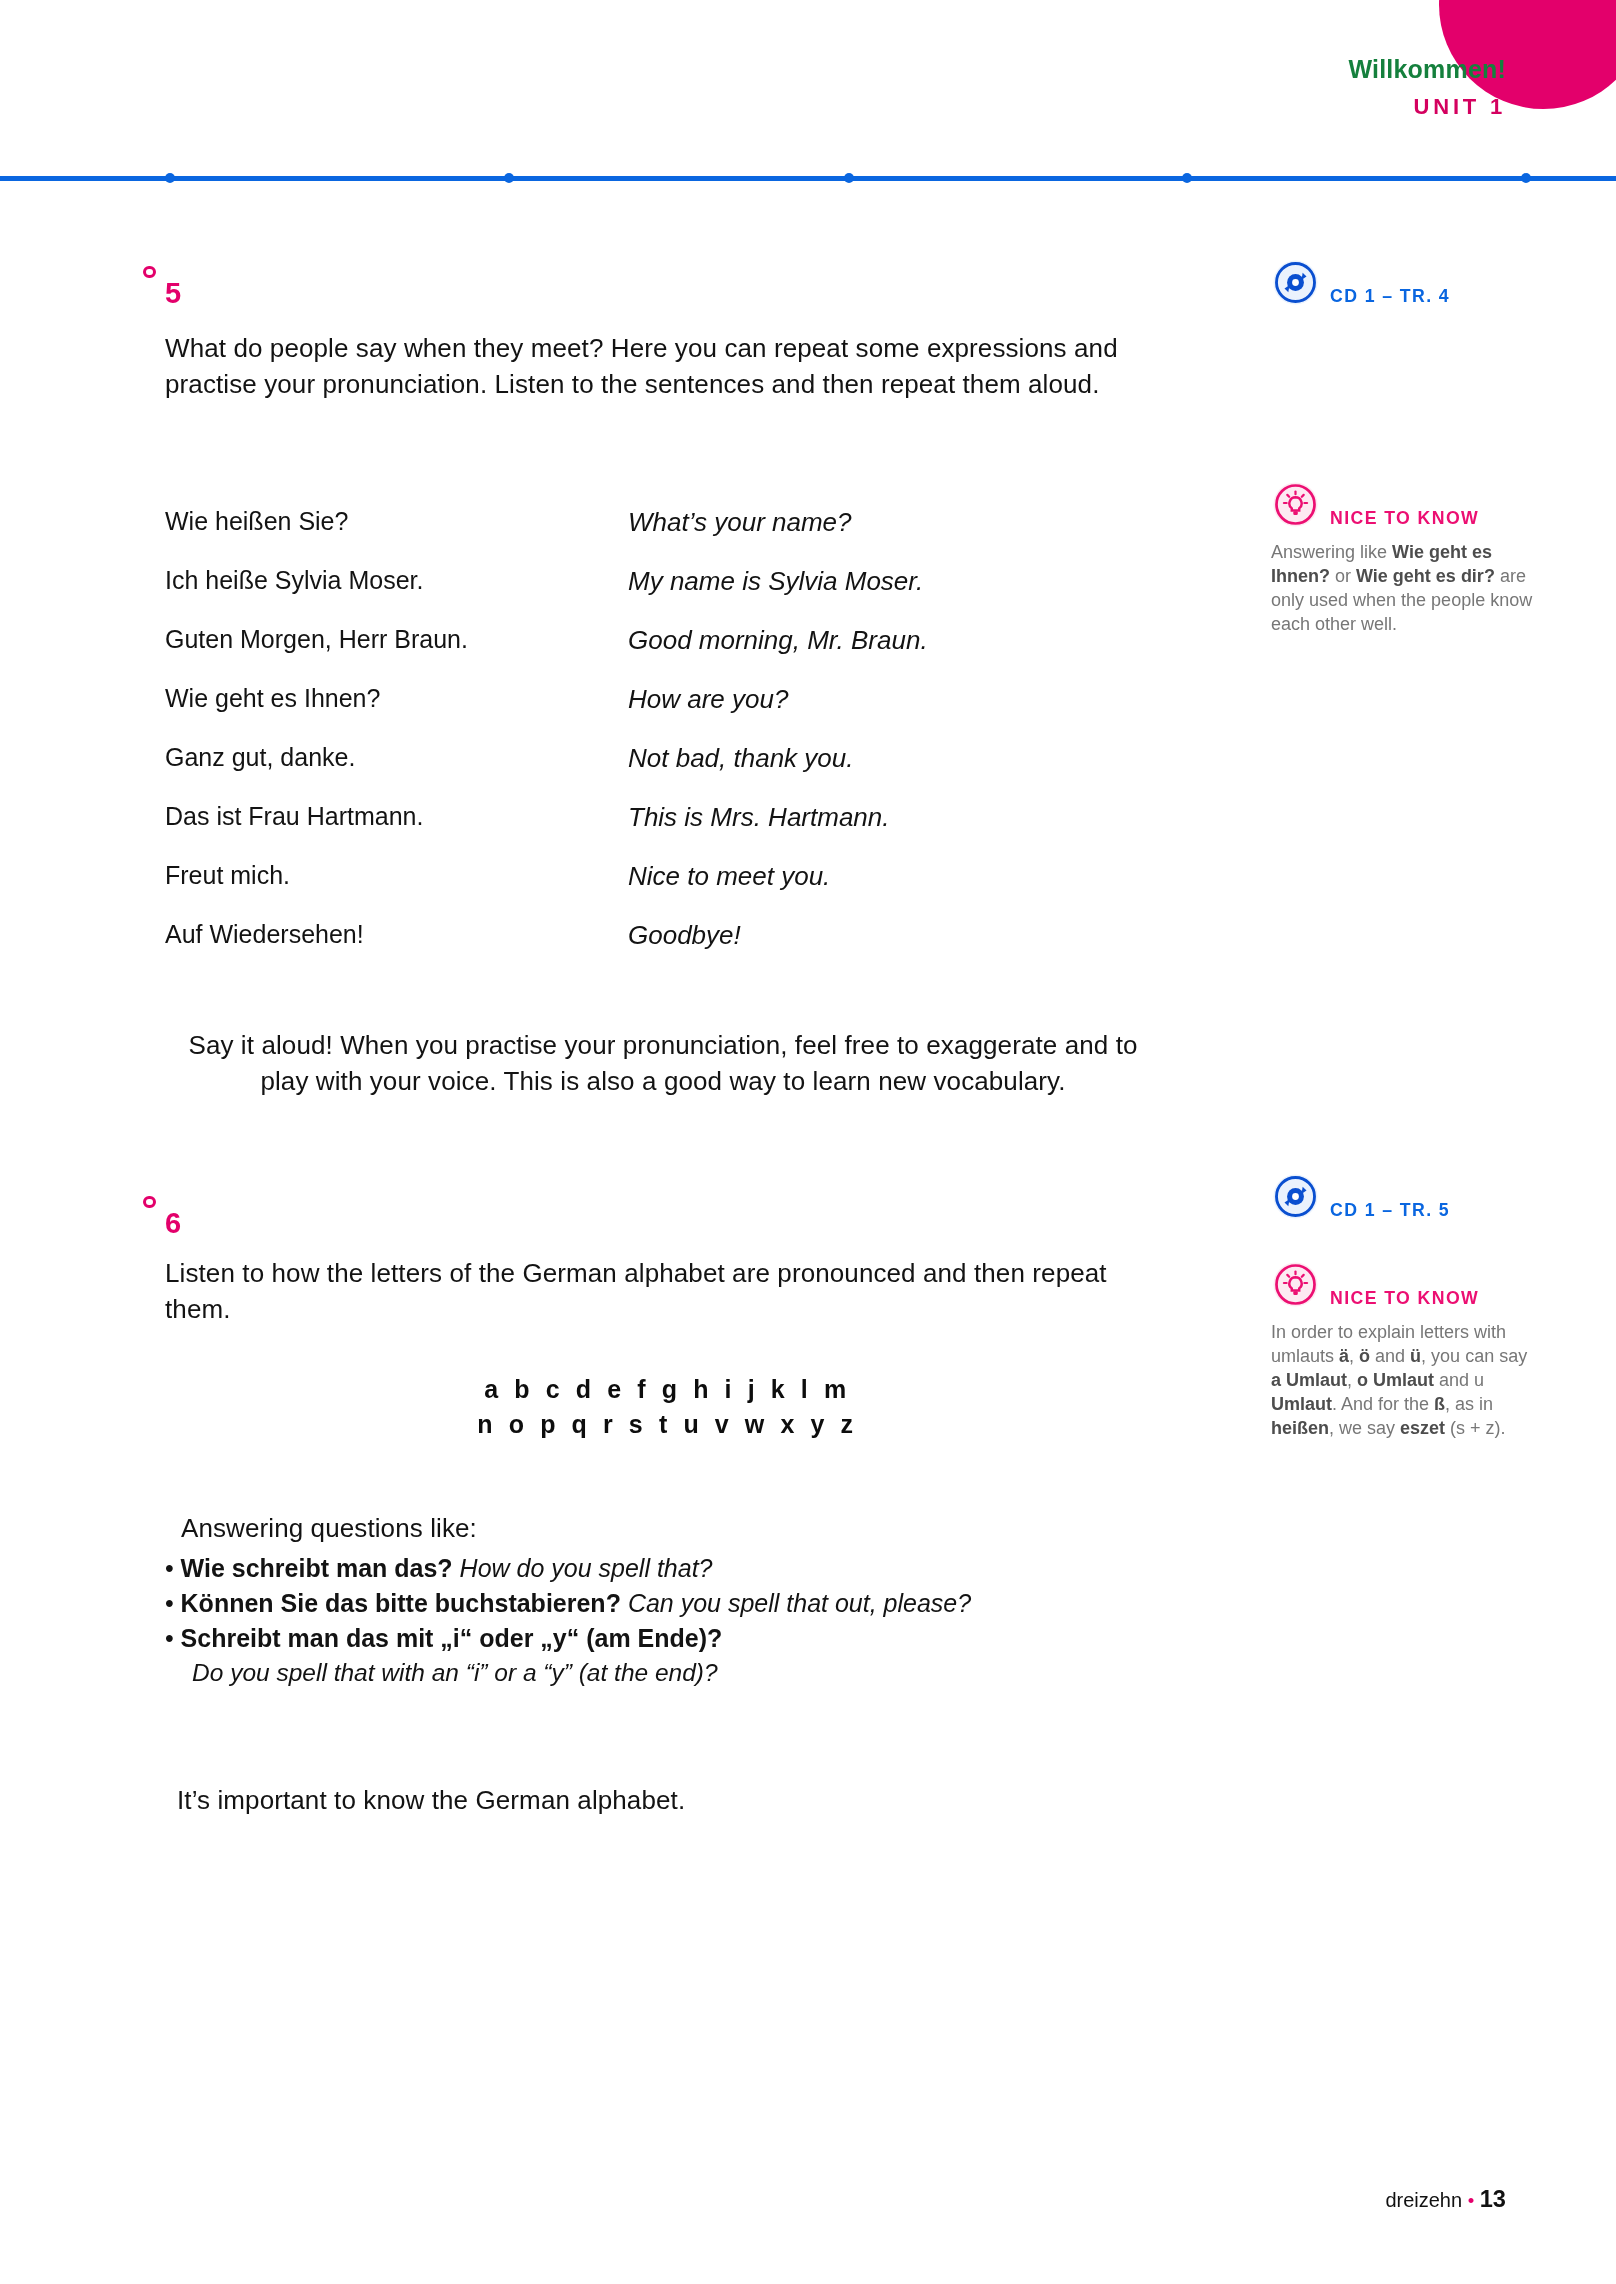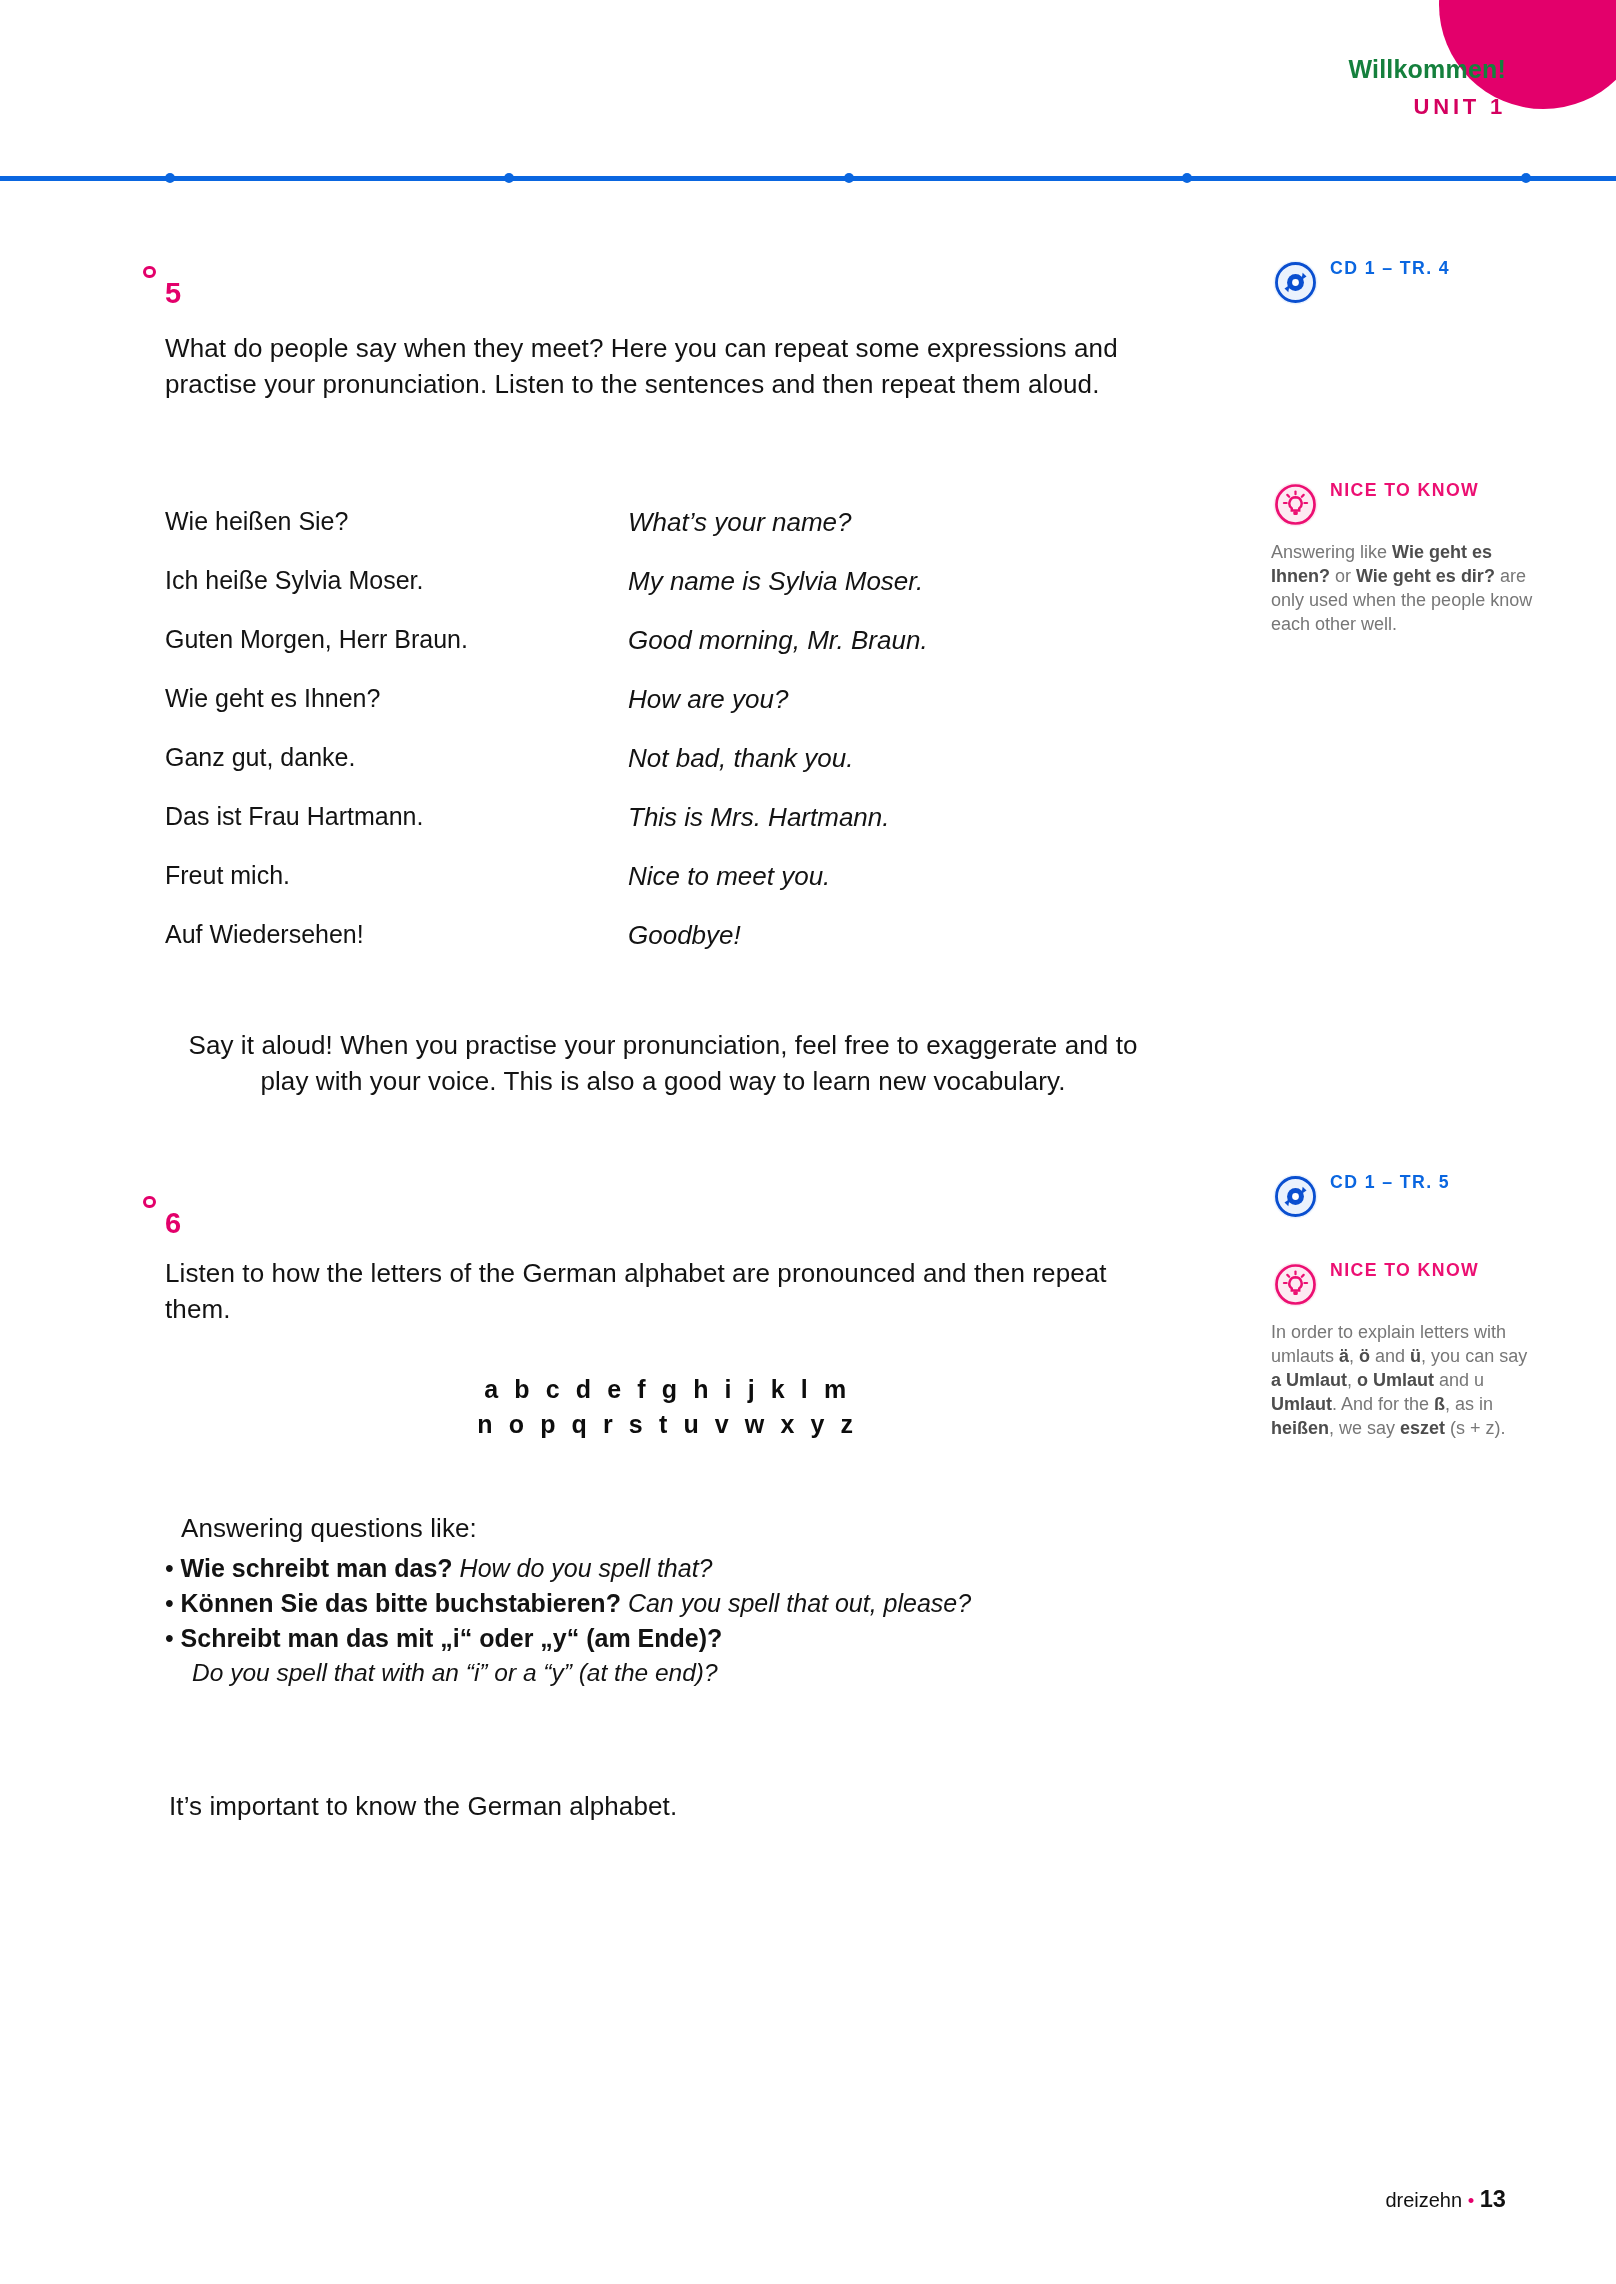--- a/index.html
+++ b/index.html
@@ -157,21 +157,21 @@
   
   .sidebar{
     position:absolute;
     left:1271px; top:0;
     width:270px;
   }
   .side-block{ position:absolute; width:270px; }
 
   .badge{
     display:flex;
-    align-items:flex-start;
+    align-items:flex-end;
     height:49px;
   }
   .badge .ico{
     width:49px; height:49px;
     flex:0 0 49px;
     position:relative;
   }
   .badge .blabel{
     margin-left:10px;
     font-size:17.7px;
@@ -285,21 +285,21 @@
     </div>
     <div class="bullet">
       <span class="bdot">•</span><b>Können Sie das bitte buchstabieren?</b> <i>Can you spell that out, please?</i>
     </div>
     <div class="bullet">
       <span class="bdot">•</span><b>Schreibt man das mit „i“ oder „y“ (am Ende)?</b>
     </div>
     <div class="bullet-cont">Do you spell that with an “i” or a “y” (at the end)?</div>
   </div>
 
-  <div class="para" style="left:4px; top:1783px;margin-top:6px;">It’s important to know the German alphabet.</div>
+  <div class="para" style="left:12px; top:1783px;">It’s important to know the German alphabet.</div>
 </div>
 
 <div class="sidebar">
 
   <div class="side-block" style="top:258px;">
     <div class="badge">
       <span class="ico">
         <svg width="49" height="49" viewBox="0 0 58 58">
           <circle cx="29" cy="29" r="26" fill="#eaf2fd"></circle>
           <circle cx="29" cy="29" r="22.5" fill="none" stroke="#0a4fd0" stroke-width="3.4"></circle>

